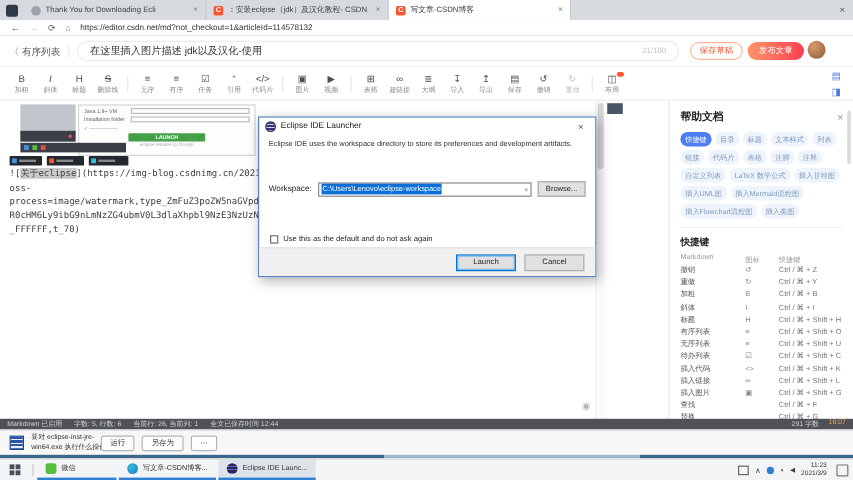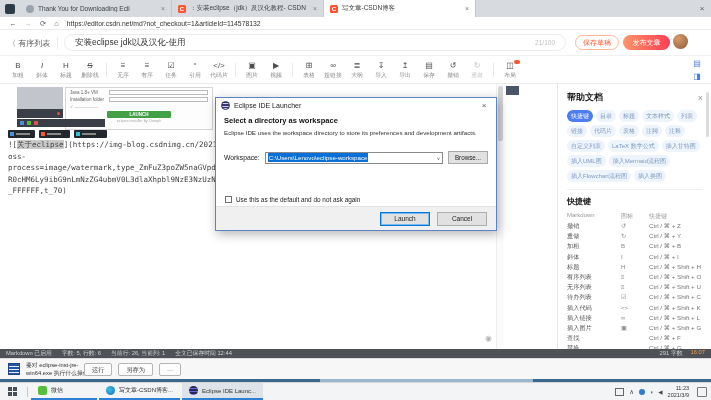--- a/index.html
+++ b/index.html
@@ -181,21 +181,21 @@
     <span class="nav-ic dis">→</span>
     <span class="nav-ic">⟳</span>
     <span class="nav-ic">⌂</span>
     <span class="url-text">https://editor.csdn.net/md?not_checkout=1&amp;articleId=114578132</span>
   </div>
 
   <div class="ed-header">
     <span class="back"><span>〈</span> <span>有序列表</span></span>
     <span class="hdr-div"></span>
     <div class="title-field">
-      <span class="title-text">安装eclipse jdk以及汉化-使用</span>
+      <span class="title-text">在这里插入图片描述 jdk以及汉化-使用</span>
       <span class="counter">21/100</span>
     </div>
     <div class="btn-draft">保存草稿</div>
     <div class="btn-publish">发布文章</div>
     <div class="avatar"></div>
   </div>
 
   <div class="toolbar">
     <div id="toolbar-items">
         <div class="titem">
@@ -446,21 +446,20 @@
       </div>
     <span class="hp-scroll"></span>
   </div>
 
   <div class="dialog">
     <div class="dlg-title">
       <span class="dlg-ec-ic"></span>
       <span>Eclipse IDE Launcher</span>
       <span class="dlg-close">×</span>
     </div>
-    <div class="dlg-heading">Select a directory as workspace</div>
     <div class="dlg-desc">Eclipse IDE uses the workspace directory to store its preferences and development artifacts.</div>
     <div class="dlg-ws-row">
       <span class="ws-label">Workspace:</span>
       <div class="ws-combo">
         <span class="ws-value">C:\Users\Lenovo\eclipse-workspace</span>
         <span class="ws-arrow">˅</span>
       </div>
       <div class="ws-browse">Browse...</div>
     </div>
     <div class="dlg-check-row">

